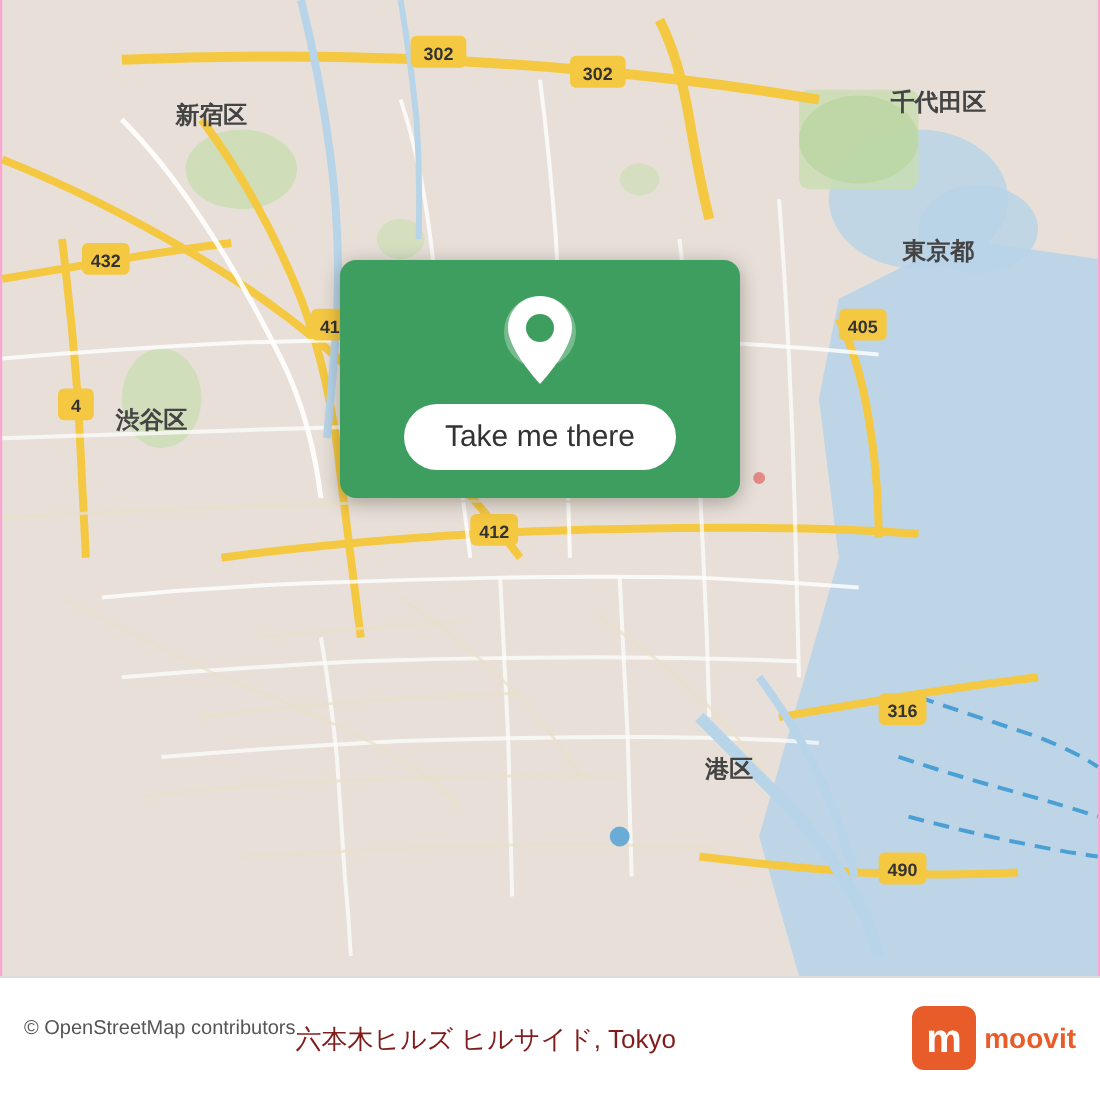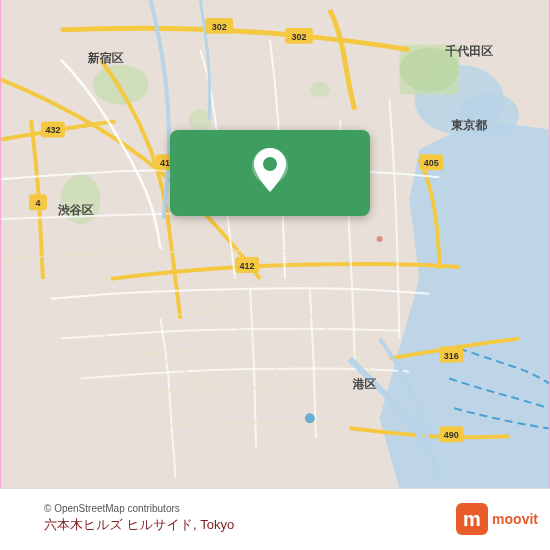--- a/index.html
+++ b/index.html
@@ -66,22 +66,21 @@
       background: white;
       display: flex;
       align-items: center;
       justify-content: space-between;
       padding: 0 12px;
       border-top: 1px solid #ddd;
     }
 
     #footer-left {
       display: flex;
-      flex-direction: column;
-      margin-left: 32px;
+      flex-direction: row;
     }
 
     #osm-credit {
       font-size: 10px;
       color: #555;
     }
 
     #location-name {
       font-size: 13px;
       color: #7f1d1d;
@@ -221,20 +220,21 @@
     <circle cx="310" cy="420" r="5" fill="#4a9fd4" opacity="0.8"></circle>
   </svg>
 
   <div id="take-me-there-card">
 
     <svg id="pin-icon" viewBox="0 0 36 44" xmlns="http://www.w3.org/2000/svg">
       <circle cx="18" cy="18" r="18" fill="white" opacity="0.3"></circle>
       <path d="M18 0 C9 0 2 7 2 16 C2 27 18 44 18 44 C18 44 34 27 34 16 C34 7 27 0 18 0 Z" fill="white"></path>
       <circle cx="18" cy="16" r="7" fill="#3d9e5f"></circle>
     </svg>
+    <button id="take-me-there-button">Take me there</button>
   </div>
 </div>
 
 <div id="footer">
   <div id="footer-left">
     <span id="osm-credit">© OpenStreetMap contributors</span>
     <span id="location-name">六本木ヒルズ ヒルサイド, Tokyo</span>
   </div>
   <div id="moovit-logo">
     <svg id="moovit-icon" viewBox="0 0 32 32" xmlns="http://www.w3.org/2000/svg">

